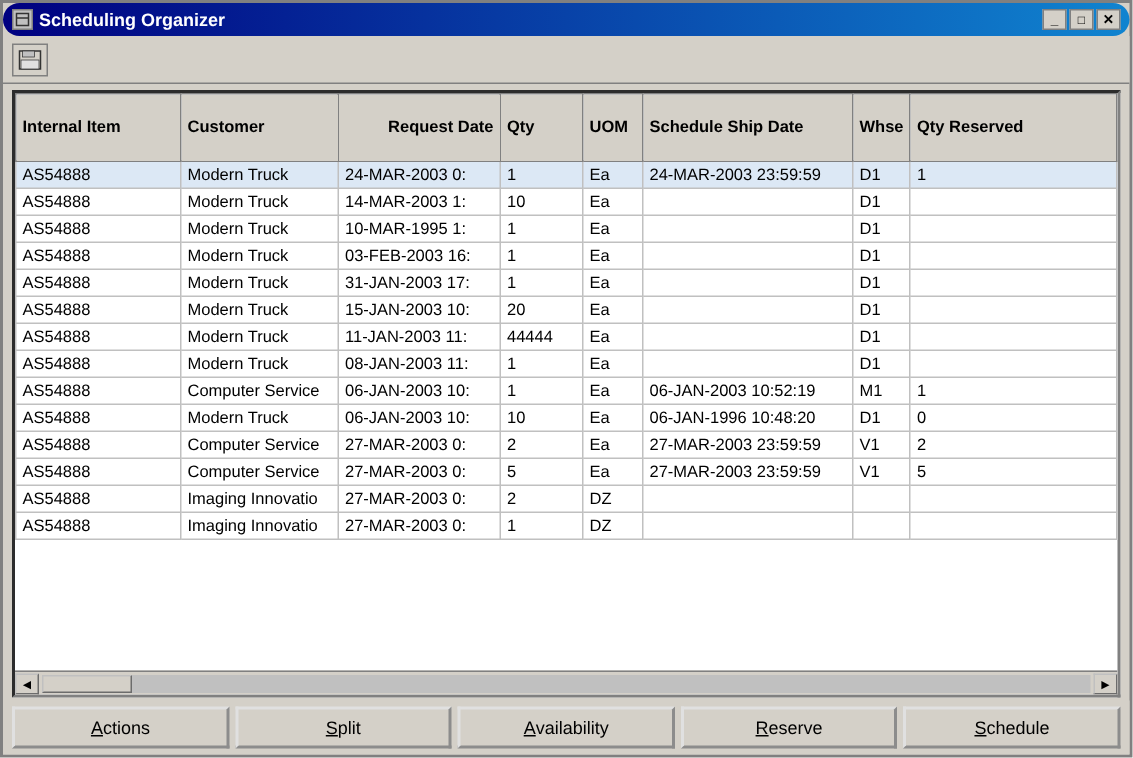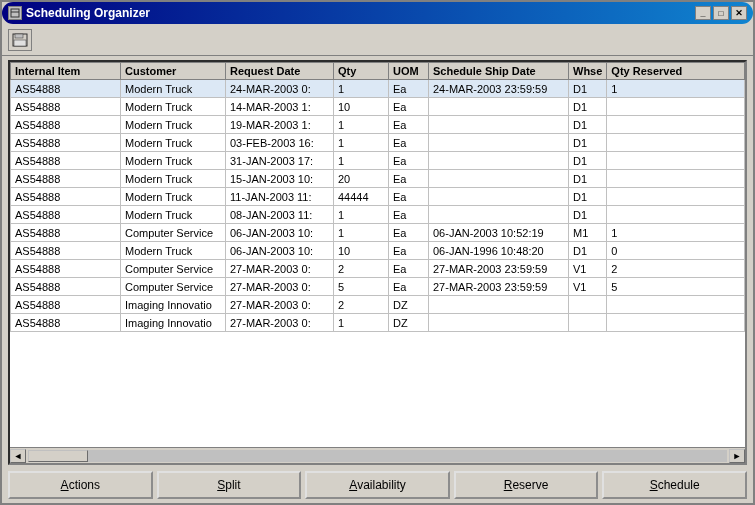--- a/index.html
+++ b/index.html
@@ -99,21 +99,21 @@
       overflow: auto;
     }
     table {
       width: 100%;
       border-collapse: collapse;
       font-size: 11px;
     }
     thead th {
       background: #d4d0c8;
       border: 1px solid #808080;
-      padding: 2px 4px;
+      padding: 16px 4px;
       text-align: left;
       font-weight: bold;
       position: sticky;
       top: 0;
       white-space: nowrap;
       font-size: 11px;
     }
     tbody td {
       border: 1px solid #c0c0c0;
       padding: 1px 4px;
@@ -182,21 +182,21 @@
     </div>
   </div>
 
   <div class="table-container">
     <div class="table-wrapper">
       <table>
         <thead>
           <tr>
             <th style="width:110px;">Internal Item</th>
             <th style="width:105px;">Customer</th>
-            <th style="width:108px;">Request Date</th>
+            <th style="width:108px;text-align:right;">Request Date</th>
             <th style="width:55px;">Qty</th>
             <th style="width:40px;">UOM</th>
             <th style="width:140px;">Schedule Ship Date</th>
             <th style="width:32px;">Whse</th>
             <th style="min-width:80px;">Qty Reserved</th>
           </tr>
         </thead>
         <tbody id="table-body">
         <tr style="background: rgb(220, 232, 245);">
               <td style="background: rgb(220, 232, 245);">AS54888</td>
@@ -214,21 +214,21 @@
               <td>14-MAR-2003 1:</td>
               <td>10</td>
               <td>Ea</td>
               <td></td>
               <td>D1</td>
               <td></td>
             </tr>
             <tr>
               <td>AS54888</td>
               <td>Modern Truck</td>
-              <td>19-MAR-2003 1:</td>
+              <td>10-MAR-1995 1:</td>
               <td>1</td>
               <td>Ea</td>
               <td></td>
               <td>D1</td>
               <td></td>
             </tr>
             <tr>
               <td>AS54888</td>
               <td>Modern Truck</td>
               <td>03-FEB-2003 16:</td>

